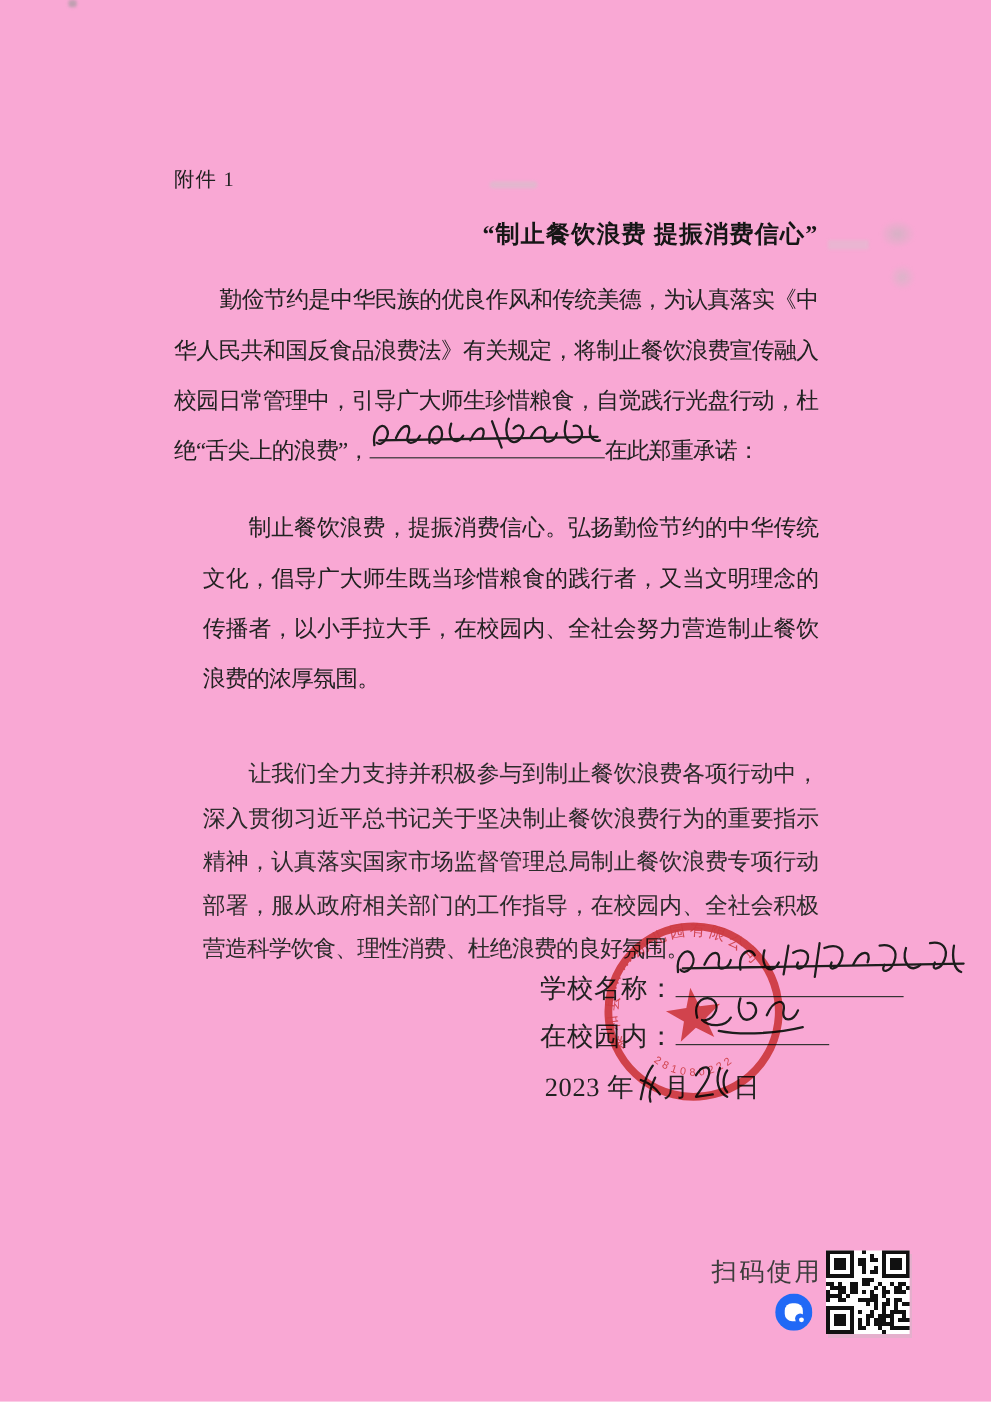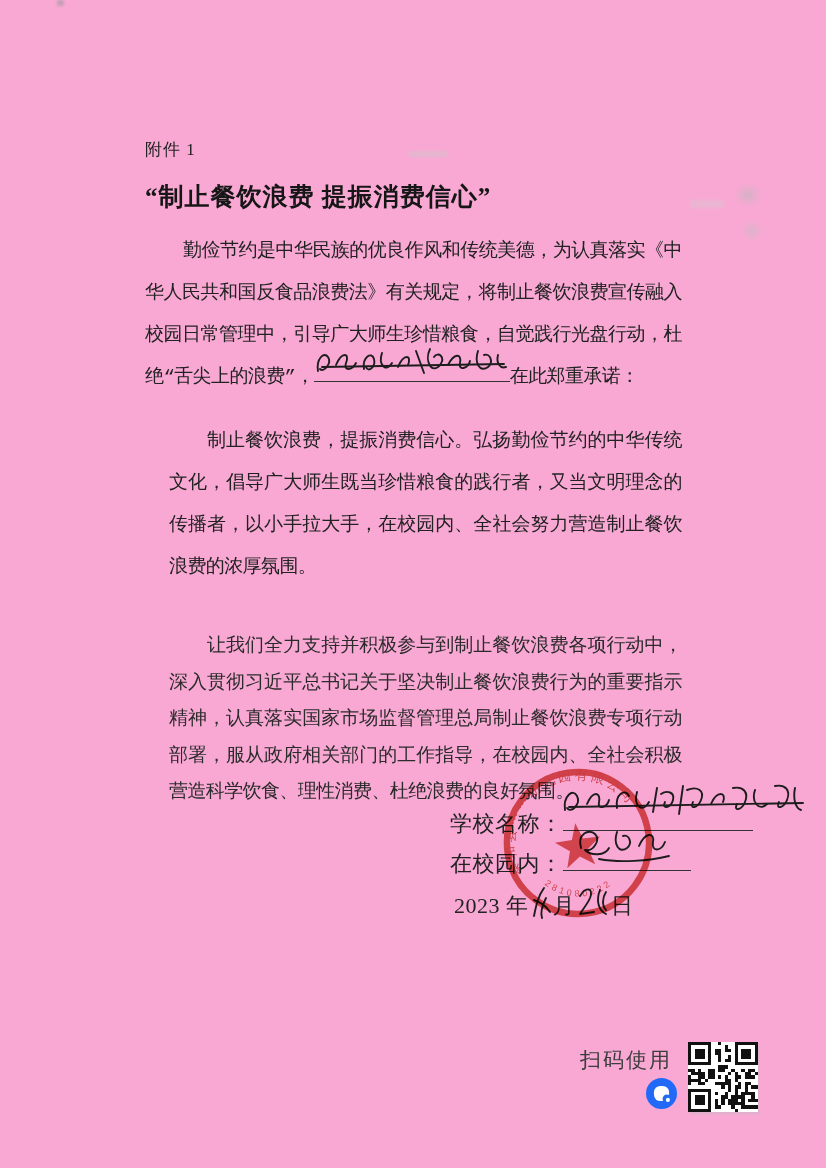--- a/index.html
+++ b/index.html
@@ -11,26 +11,26 @@
     font-family:"Liberation Serif","DejaVu Serif",serif;
     color:#1f1f1f;
   }
   .doc{
     position:absolute;left:145px;top:138px;width:537px;
   }
   .attachment{
     font-size:17px;letter-spacing:1px;margin:0 0 14px 0;
   }
   .title{
-    text-align:left;font-weight:bold;font-size:25px;
+    text-align:right;font-weight:bold;font-size:20px;
     line-height:43px;letter-spacing:1px;margin:0 0 12px 0;color:#161616;
   }
   .para{
     font-size:19px;letter-spacing:-0.6px;line-height:42px;
-    text-align:justify;text-indent:2em;margin:0;color:#222;font-family:Liberation Mono, monospace;
+    text-align:justify;text-indent:2em;margin:0;color:#222;
   }
   .para.tight{line-height:36.5px;color:#2b2b2b;}
   .para + .para{margin-top:22px;margin-left:24px;}
   .para.gap-large{margin-top:40px;}
   .hw-blank{
     display:inline-block;position:relative;width:196px;height:20px;
     border-bottom:1.5px solid #333;vertical-align:baseline;
   }
   .hw-blank svg{position:absolute;left:-2px;top:-18px;overflow:visible;}
   .hand{stroke:#1d1d1d;stroke-width:1.9;fill:none;stroke-linecap:round;stroke-linejoin:round;}
@@ -46,21 +46,21 @@
   .sig-underline svg{position:absolute;overflow:visible;}
   .date-row{padding-left:4px;}
   .date-glyph{vertical-align:-7px;margin:0 1px;}
   
   .seal{
     position:absolute;left:497px;top:762px;width:162px;height:162px;
     mix-blend-mode:multiply;opacity:0.88;pointer-events:none;
   }
   
   .scan-hint{
-    position:absolute;top:1046px;right:154px;
+    position:absolute;top:1046px;right:141px;
     font-family:"Liberation Sans","DejaVu Sans",sans-serif;
     font-size:21px;color:#3c3c3c;letter-spacing:2px;
   }
   .brand-row{
     position:absolute;top:1076px;right:149px;height:34px;
     display:flex;align-items:center;gap:7px;
     font-family:"Liberation Sans","DejaVu Sans",sans-serif;
   }
   .brand-logo{width:31px;height:31px;flex:0 0 auto;}
   .brand-name{font-size:25px;font-weight:bold;color:#111;letter-spacing:1px;}

